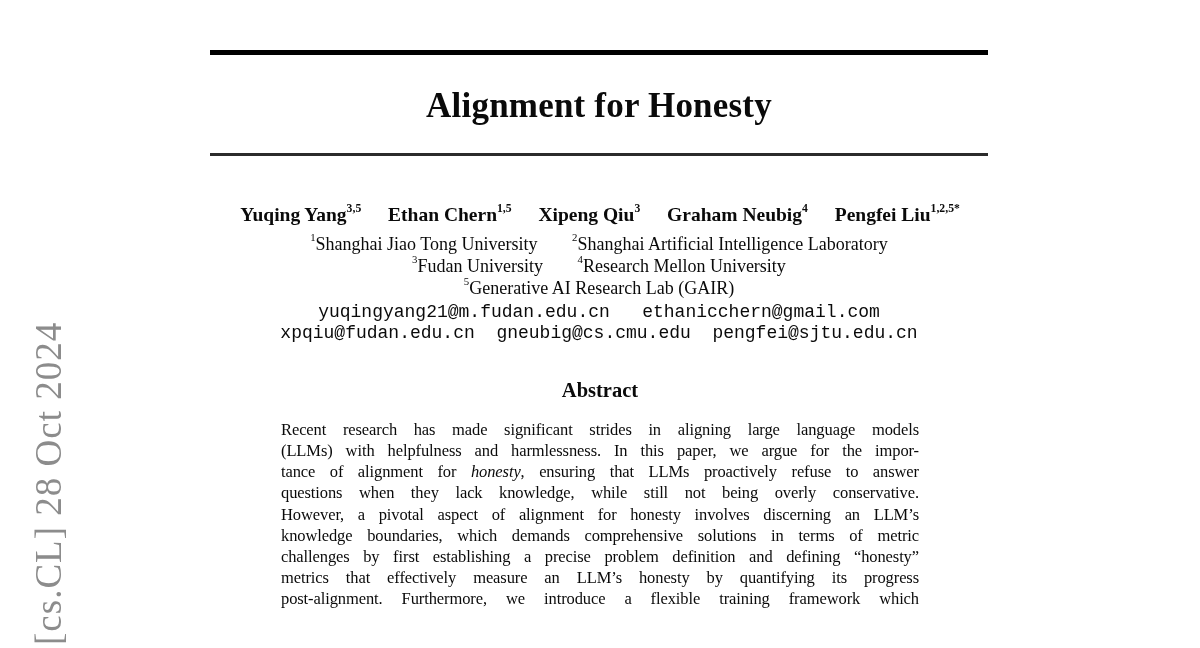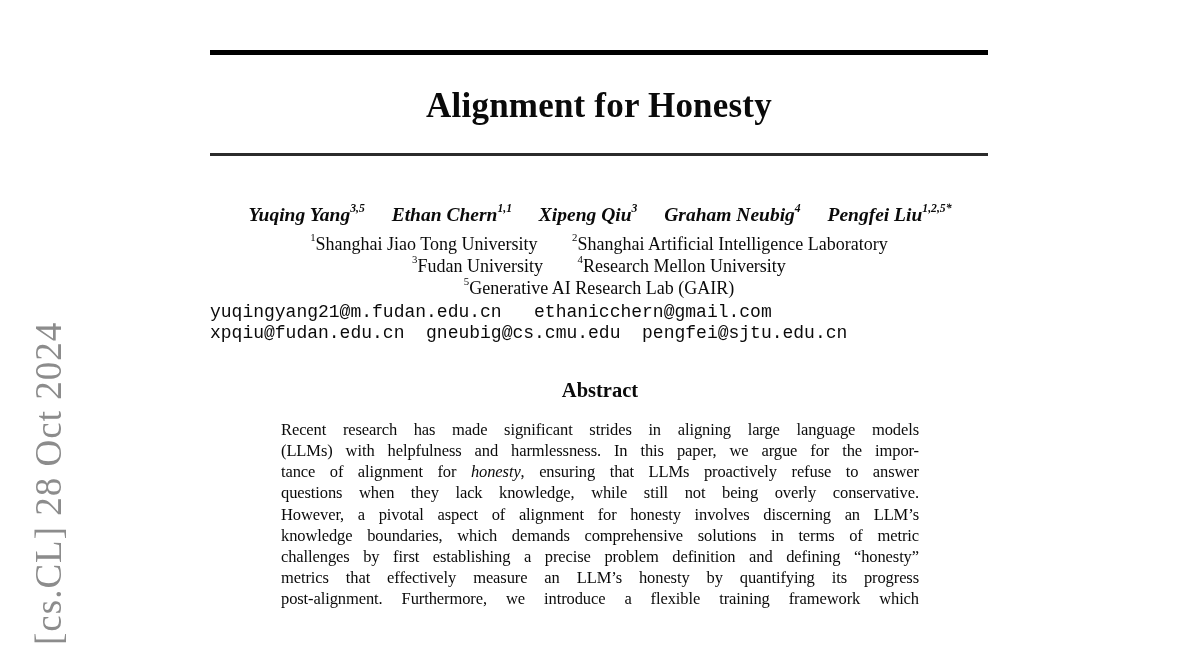--- a/index.html
+++ b/index.html
@@ -59,21 +59,21 @@
   .authors {
     position: absolute;
     left: 180px;
     top: 204px;
     width: 840px;
     text-align: center;
     font-size: 19.5px;
     font-weight: bold;
     white-space: nowrap;
   }
-  .author { margin: 0 11px; font-style: italic; }
+  .author { margin: 0 11px; }
   .author sup, .affil sup {
     font-size: 60%;
     font-weight: inherit;
     position: relative;
     top: -0.15em;
     vertical-align: super;
     line-height: 0;
   }
   .affils {
     position: absolute;
@@ -83,21 +83,21 @@
     text-align: center;
     font-size: 18px;
     line-height: 22px;
   }
   .affil { margin: 0 15px; white-space: nowrap; }
   .emails {
     position: absolute;
     left: 210px;
     top: 302px;
     width: 778px;
-    text-align: left;
+    text-align: center;
     font-family: "Liberation Mono", "DejaVu Sans Mono", monospace;
     font-size: 18px;
     line-height: 21px;
   }
   .email-line { white-space: pre; }
   .abs-head {
     position: absolute;
     left: 281px;
     top: 379px;
     width: 638px;
@@ -131,21 +131,21 @@
   <div class="stamp" style="color: rgb(140, 140, 140);">[cs.CL] 28 Oct 2024</div>
 
   <div class="rule-thick"></div>
 
   <h1 class="title">Alignment for Honesty</h1>
 
   <div class="rule-thin"></div>
 
   <div class="authors">
     <span class="author"><span>Yuqing Yang</span><sup>3,5</sup></span>
-    <span class="author"><span>Ethan Chern</span><sup>1,1</sup></span>
+    <span class="author"><span>Ethan Chern</span><sup>1,5</sup></span>
     <span class="author"><span>Xipeng Qiu</span><sup>3</sup></span>
     <span class="author"><span>Graham Neubig</span><sup>4</sup></span>
     <span class="author"><span>Pengfei Liu</span><sup>1,2,5*</sup></span>
   </div>
 
   <div class="affils">
     <div class="affil-line">
       <span class="affil"><sup>1</sup><span>Shanghai Jiao Tong University</span></span>
       <span class="affil"><sup>2</sup><span>Shanghai Artificial Intelligence Laboratory</span></span>
     </div>

